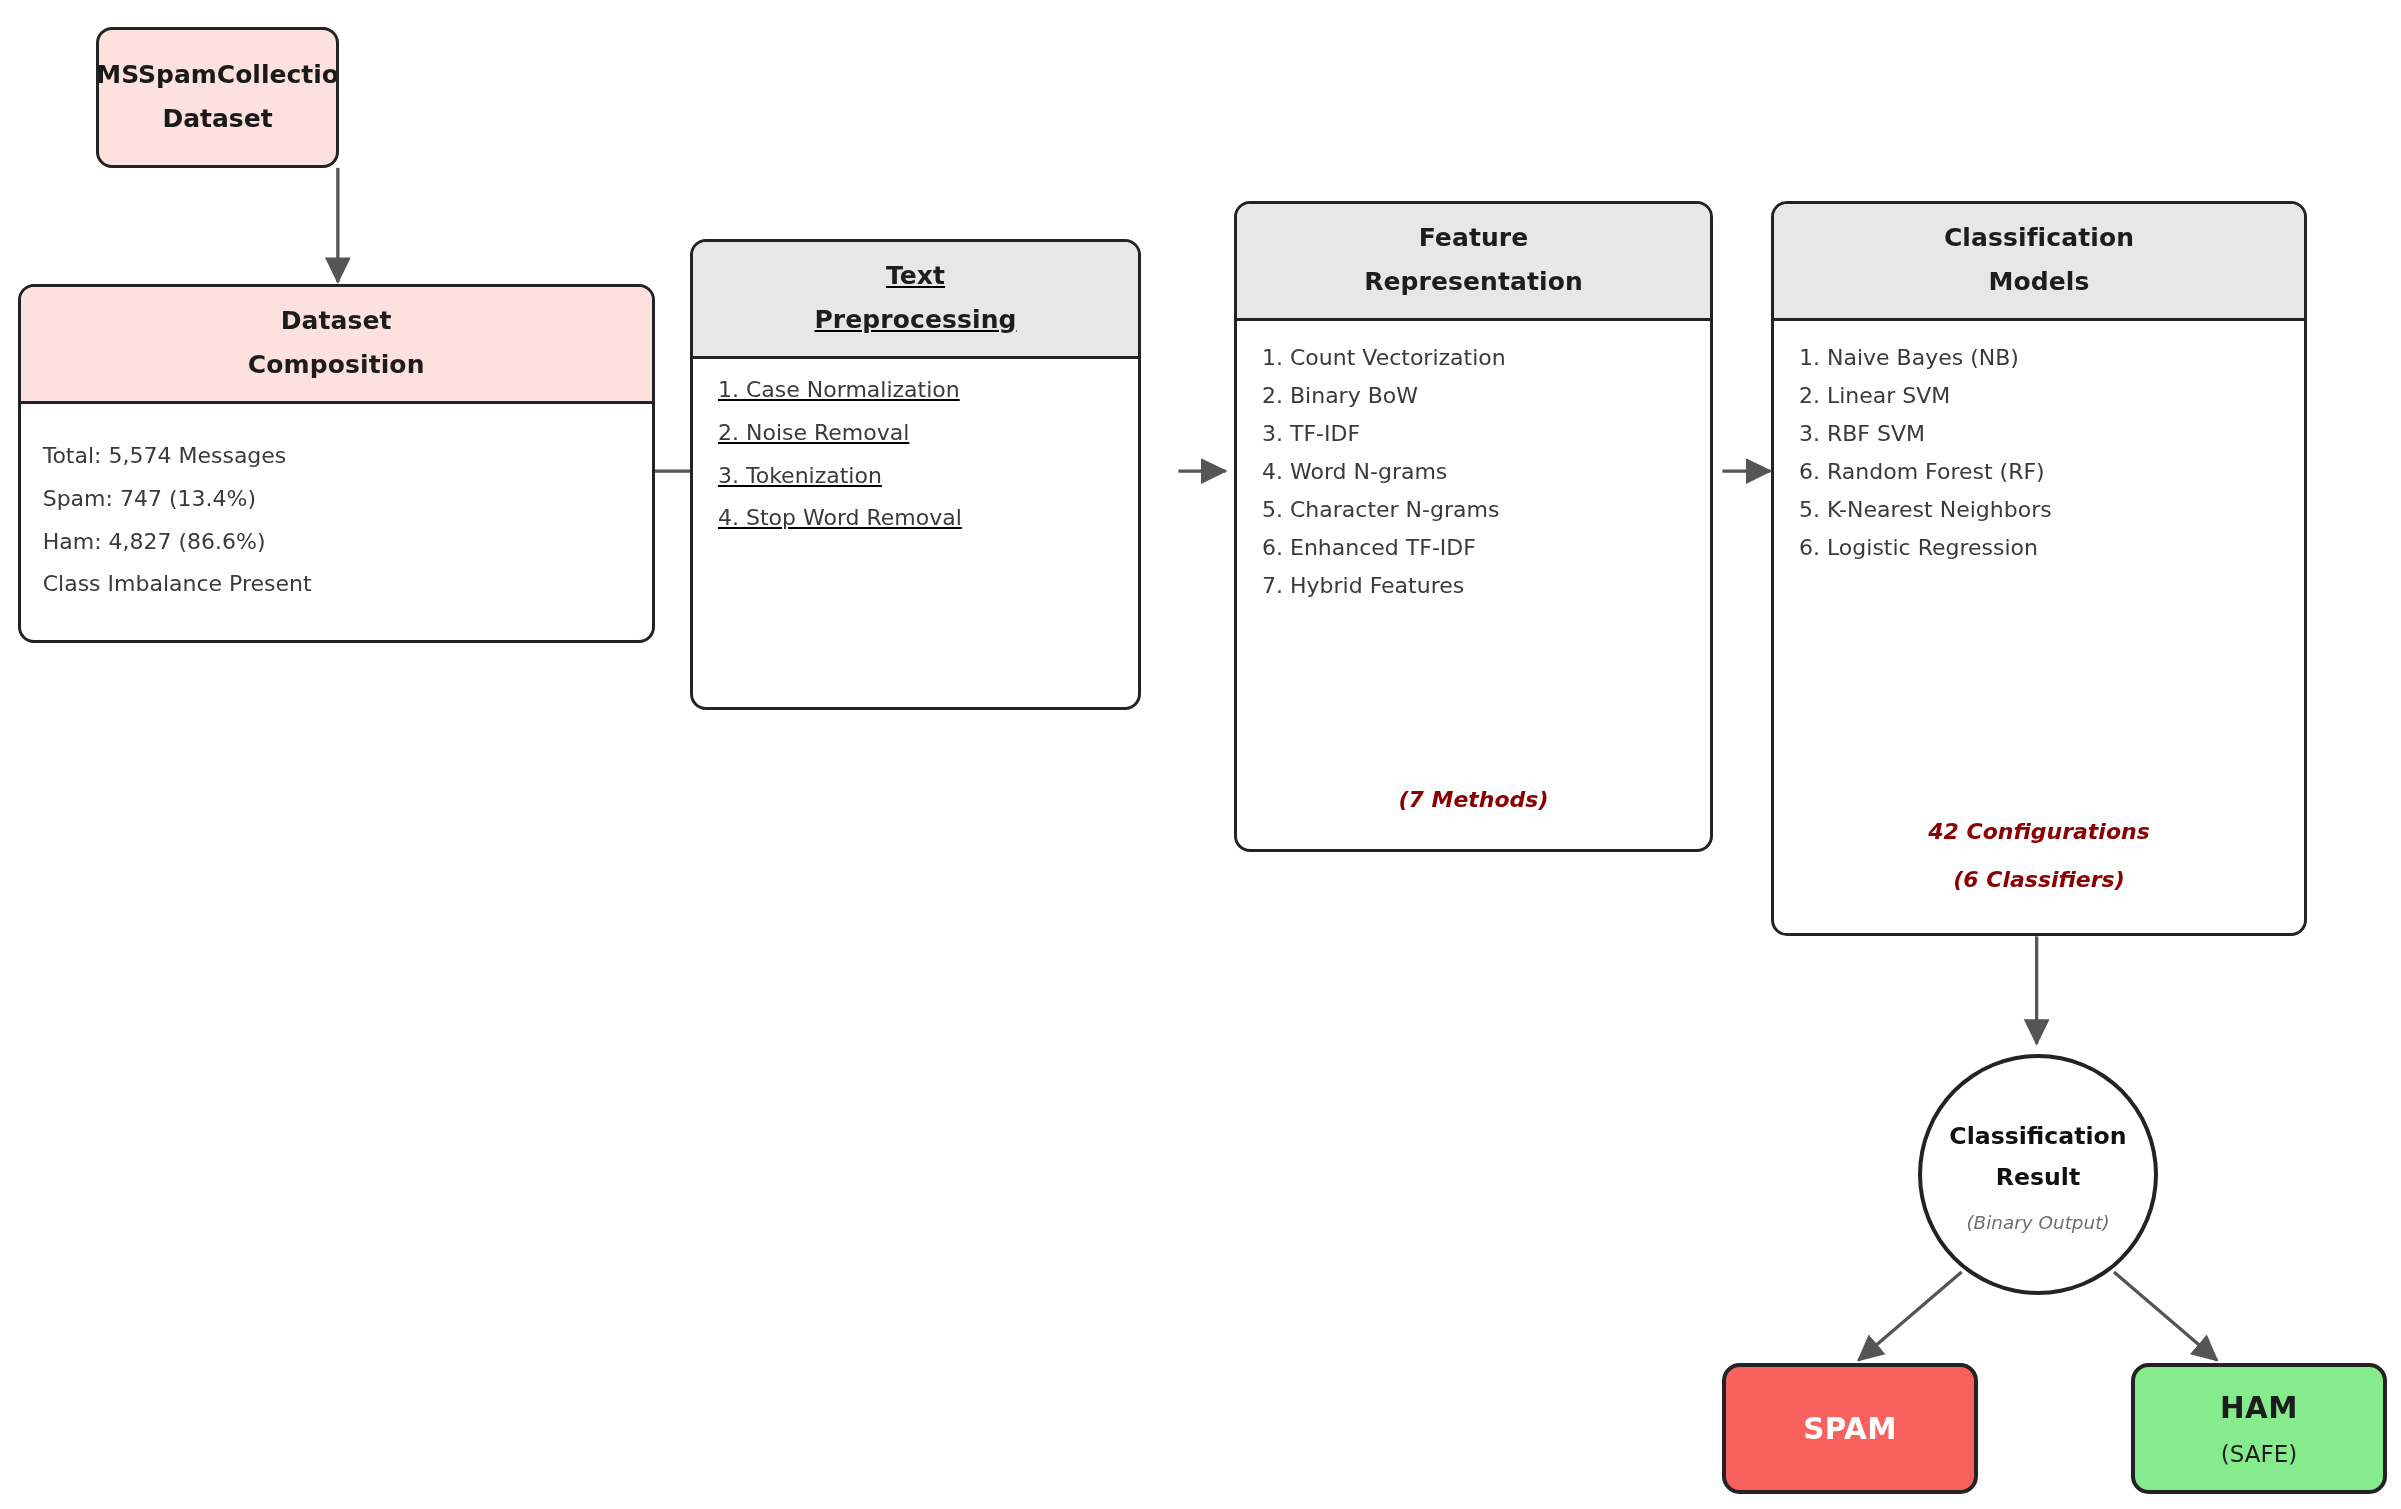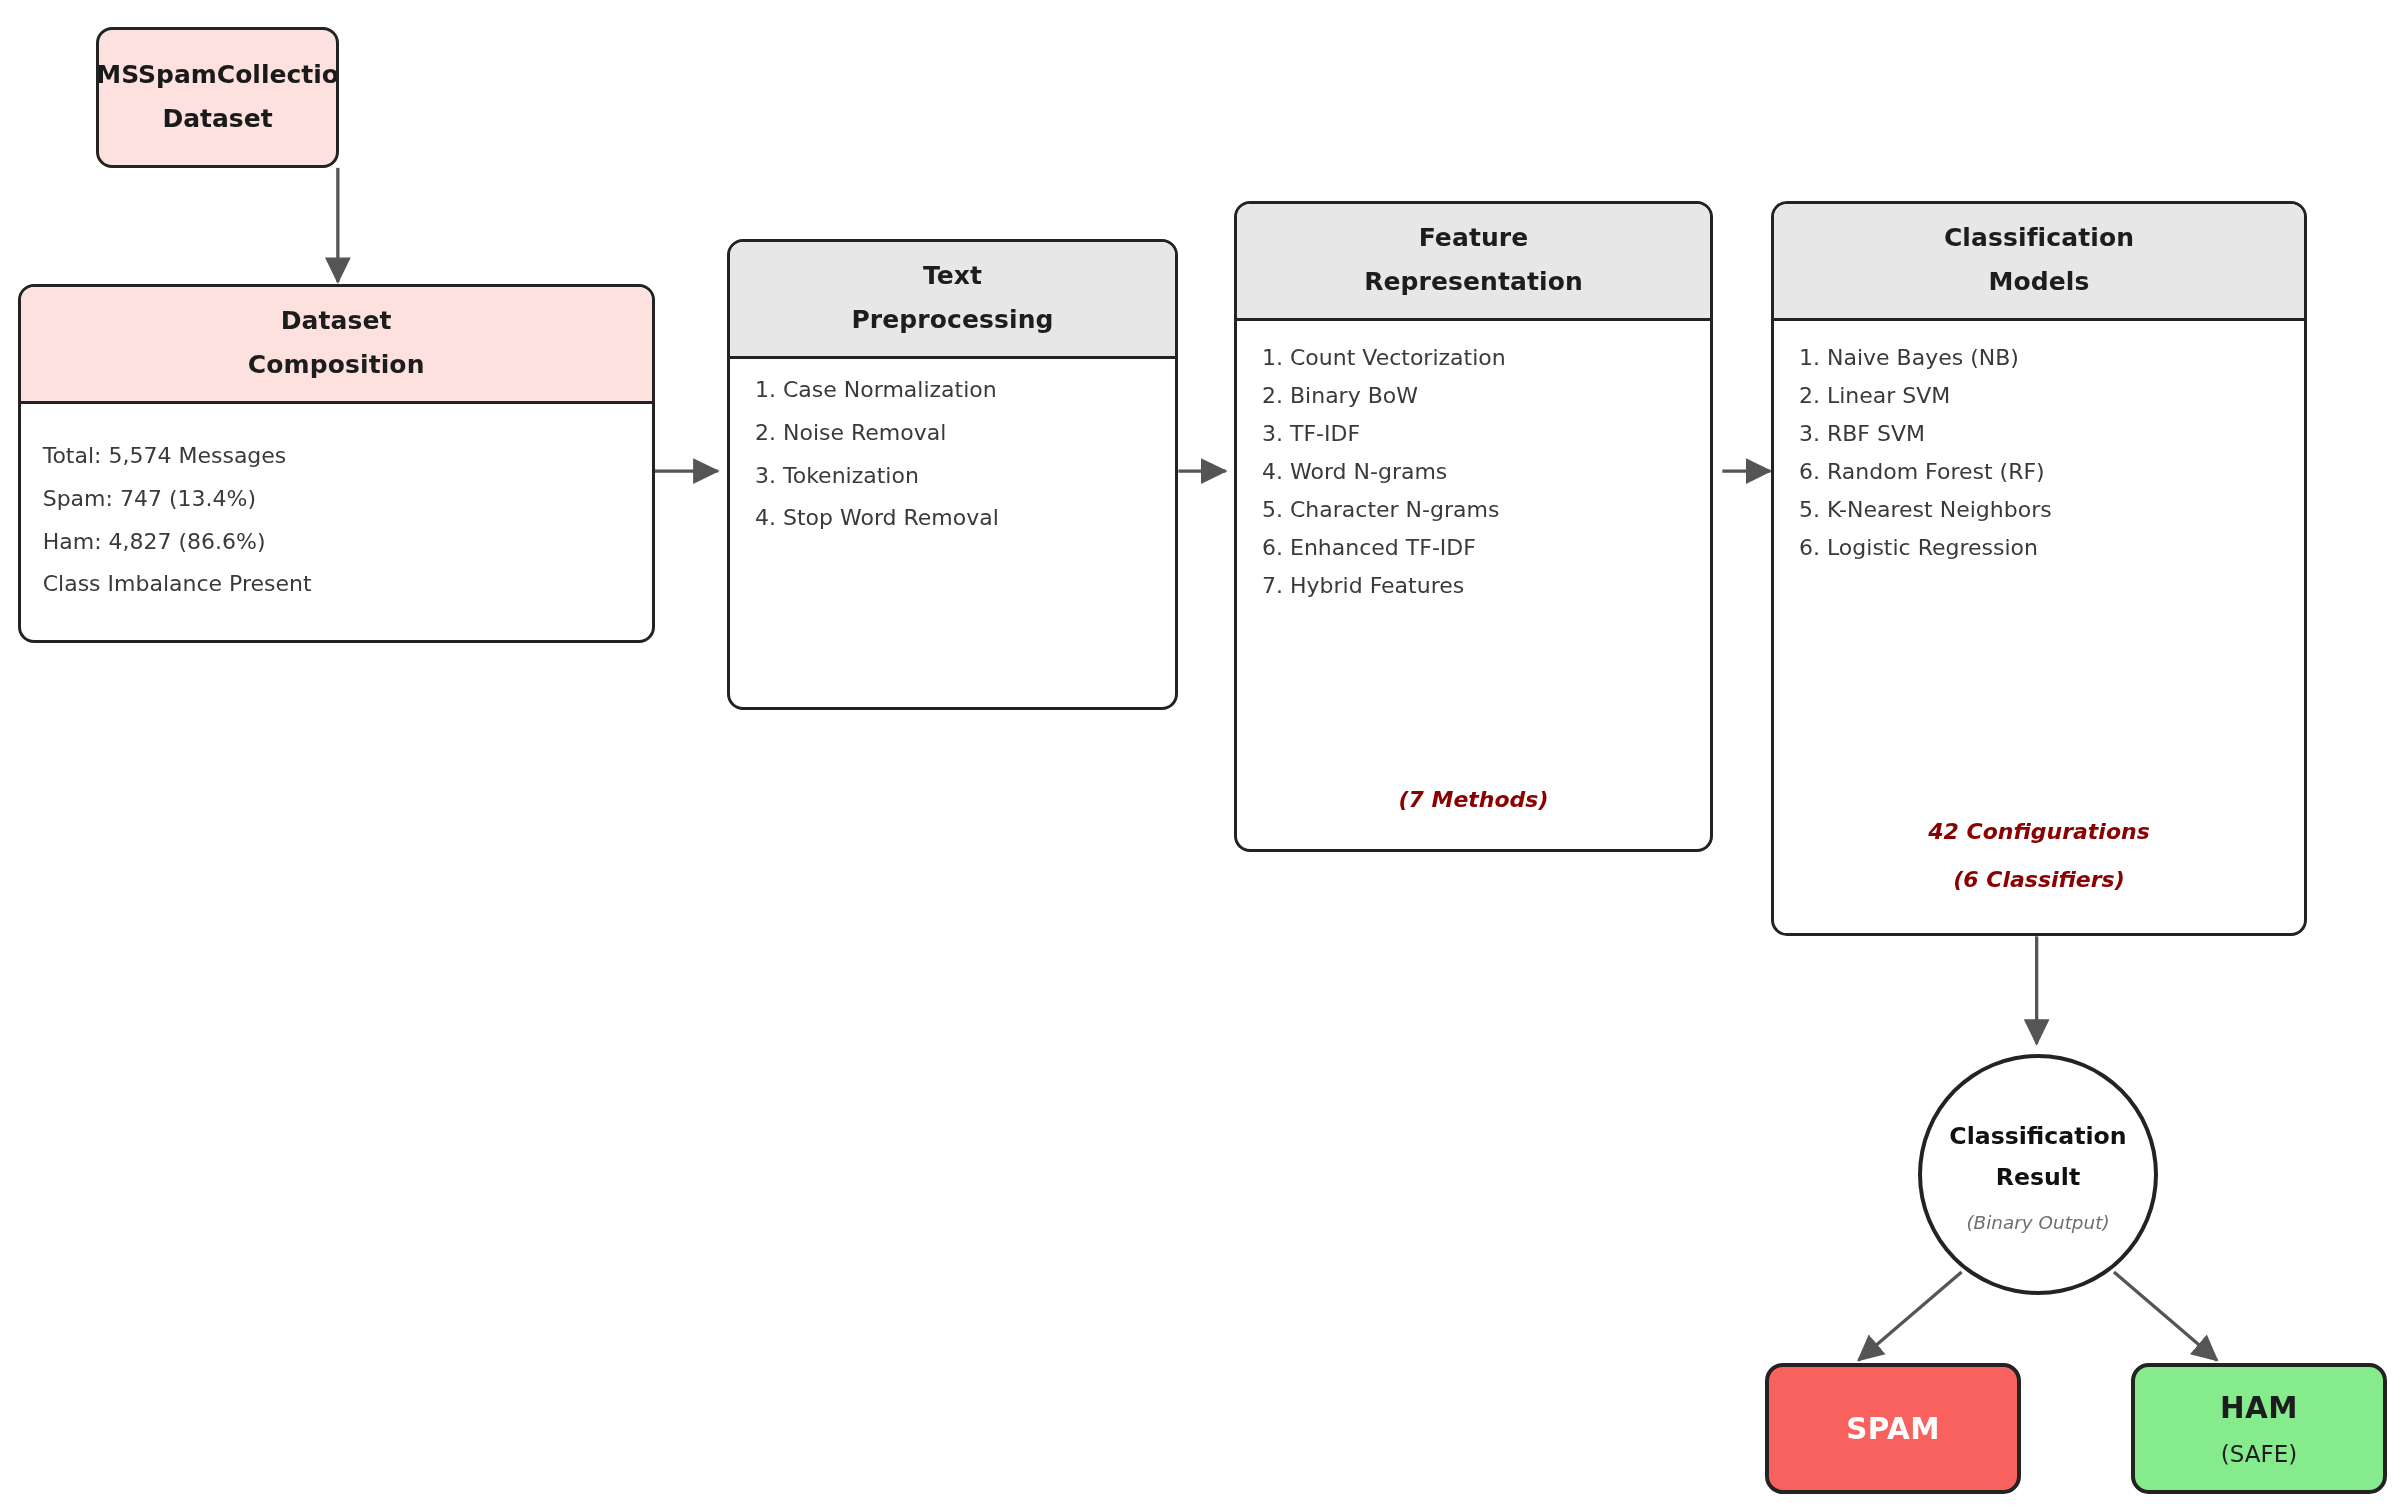--- a/index.html
+++ b/index.html
@@ -178,21 +178,21 @@
       <div>Composition</div>
     </div>
     <div class="body" style="padding-top:31px; padding-left:22px;">
       <div class="li" style="padding:10.3px 0;">Total: 5,574 Messages</div>
       <div class="li" style="padding:10.3px 0;">Spam: 747 (13.4%)</div>
       <div class="li" style="padding:10.3px 0;">Ham: 4,827 (86.6%)</div>
       <div class="li" style="padding:10.3px 0;">Class Imbalance Present</div>
     </div>
   </div>
 
-  <div class="node" style="left:727px; top:239px; width:451px; height:471px;">
+  <div class="node" style="left:690px; top:239px; width:451px; height:471px;text-decoration:underline;">
     <div class="hdr gray">
       <div>Text</div>
       <div>Preprocessing</div>
     </div>
     <div class="body" style="padding-top:10px;">
       <div class="li" style="padding:10.3px 0;">1. Case Normalization</div>
       <div class="li" style="padding:10.3px 0;">2. Noise Removal</div>
       <div class="li" style="padding:10.3px 0;">3. Tokenization</div>
       <div class="li" style="padding:10.3px 0;">4. Stop Word Removal</div>
     </div>
@@ -233,21 +233,21 @@
   </div>
 
   <div class="circle" style="left:1918px; top:1054px; width:240px; height:241px;">
     <div class="c1">
       <div>Classification</div>
       <div>Result</div>
     </div>
     <div class="c2">(Binary Output)</div>
   </div>
 
-  <div class="term spam" style="left:1722px; top:1363px; width:256px; height:131px;margin-left:43px;">
+  <div class="term spam" style="left:1722px; top:1363px; width:256px; height:131px;">
     <div class="t1">SPAM</div>
   </div>
 
   <div class="term ham" style="left:2131px; top:1363px; width:256px; height:131px;">
     <div class="t1">HAM</div>
     <div class="t2">(SAFE)</div>
   </div>
 
 </div>
 

